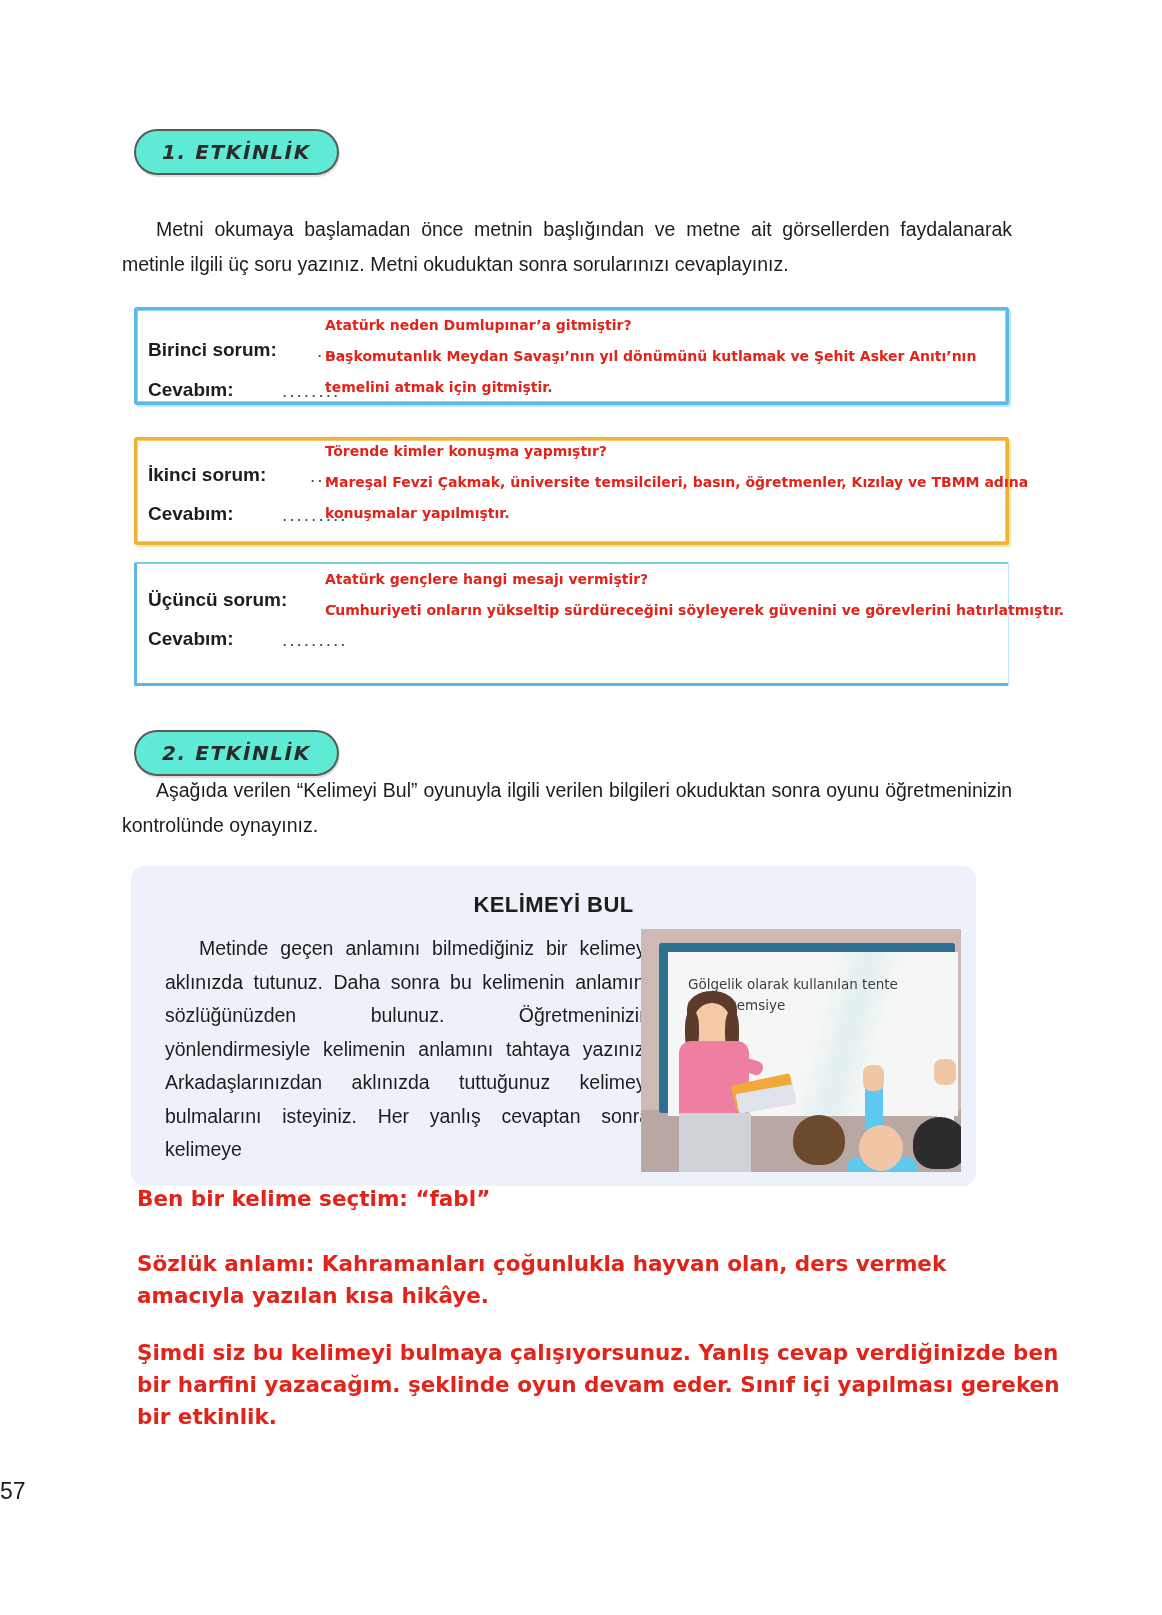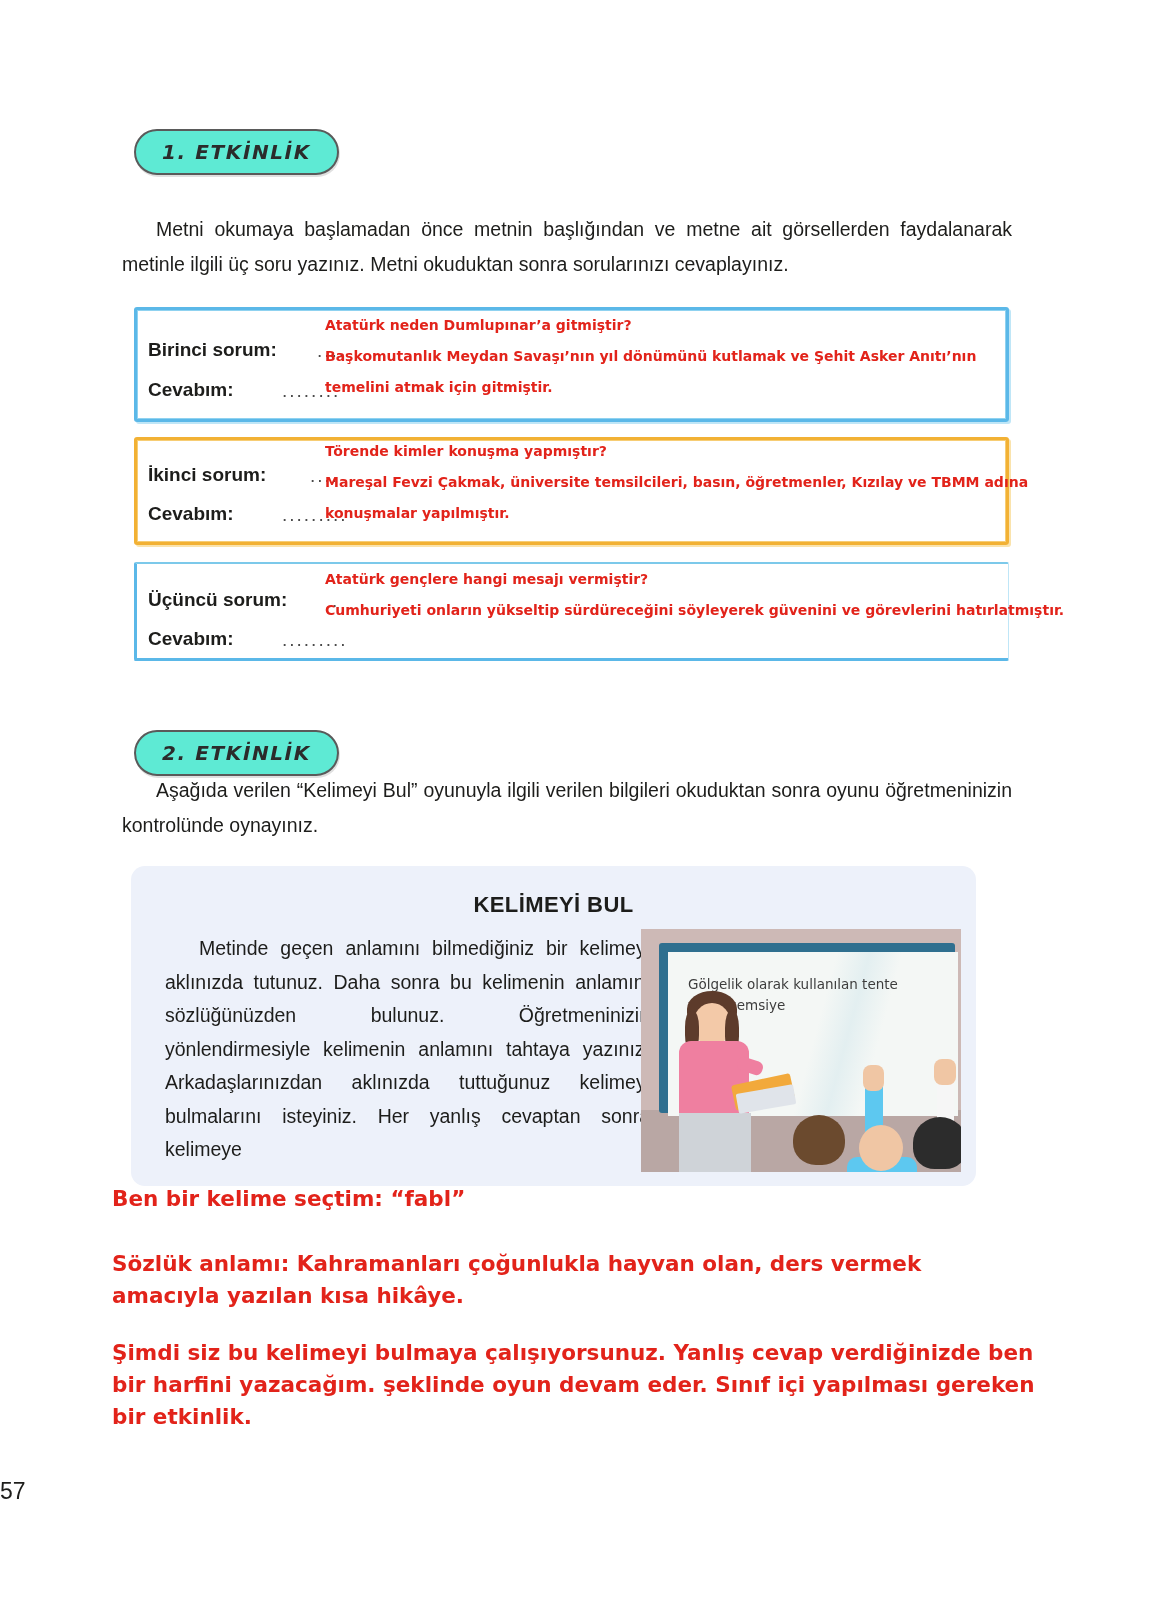--- a/index.html
+++ b/index.html
@@ -88,37 +88,37 @@
   .handwrite {
     position: absolute;
     color: #e2231a;
     font-family: "DejaVu Sans", sans-serif;
     font-weight: bold;
     font-size: 14px;
     line-height: 31px;
   }
 
   
-  #qbox1 { left: 134px; top: 307px; width: 875px; height: 115px; }
+  #qbox1 { left: 134px; top: 307px; width: 875px; height: 98px; }
   #qbox1 .q-label-1 { left: 14px; top: 32px; }
   #qbox1 .q-label-2 { left: 14px; top: 72px; }
   #qbox1 .dots-1 { left: 183px; top: 33px; width: 30px; }
   #qbox1 .dots-2 { left: 148px; top: 73px; width: 60px; }
   #ans1 { left: 325px; top: 310px; width: 700px; }
 
   
   #qbox2 { left: 134px; top: 437px; width: 875px; height: 108px; }
   #qbox2 .q-label-1 { left: 14px; top: 27px; }
   #qbox2 .q-label-2 { left: 14px; top: 66px; }
   #qbox2 .dots-1 { left: 176px; top: 28px; width: 40px; }
   #qbox2 .dots-2 { left: 148px; top: 67px; width: 62px; }
   #ans2 { left: 325px; top: 436px; width: 740px; }
 
   
-  #qbox3 { left: 134px; top: 562px; width: 875px; height: 99px; }
+  #qbox3 { left: 134px; top: 562px; width: 875px; height: 124px; }
   #qbox3 .q-label-1 { left: 14px; top: 27px; }
   #qbox3 .q-label-2 { left: 14px; top: 66px; }
   #qbox3 .dots-1 { left: 198px; top: 28px; width: 30px; }
   #qbox3 .dots-2 { left: 148px; top: 67px; width: 62px; }
   #ans3 { left: 325px; top: 564px; width: 800px; }
 
   .qbox3-frame {
     position: absolute;
     inset: 0;
     border-left: 3px solid #5bb8e8;
@@ -226,20 +226,21 @@
   .s4-hand { position:absolute; left: 293px; top: 130px; width: 22px; height: 26px; background:#f0c6a4; border-radius: 8px; }
 
   
   .note {
     position: absolute;
     color: #e2231a;
     font-family: "DejaVu Sans", sans-serif;
     font-weight: bold;
     font-size: 21.5px;
     line-height: 32px;
+    margin-left: 25px;
   }
   #note1 { left: 112px; top: 1183px; width: 900px; }
   #note2 { left: 112px; top: 1248px; width: 920px; }
   #note3 { left: 112px; top: 1337px; width: 930px; }
 
   #pagenum {
     position: absolute;
     left: 0; right: 0;
     top: 1478px;
     text-align: left;

